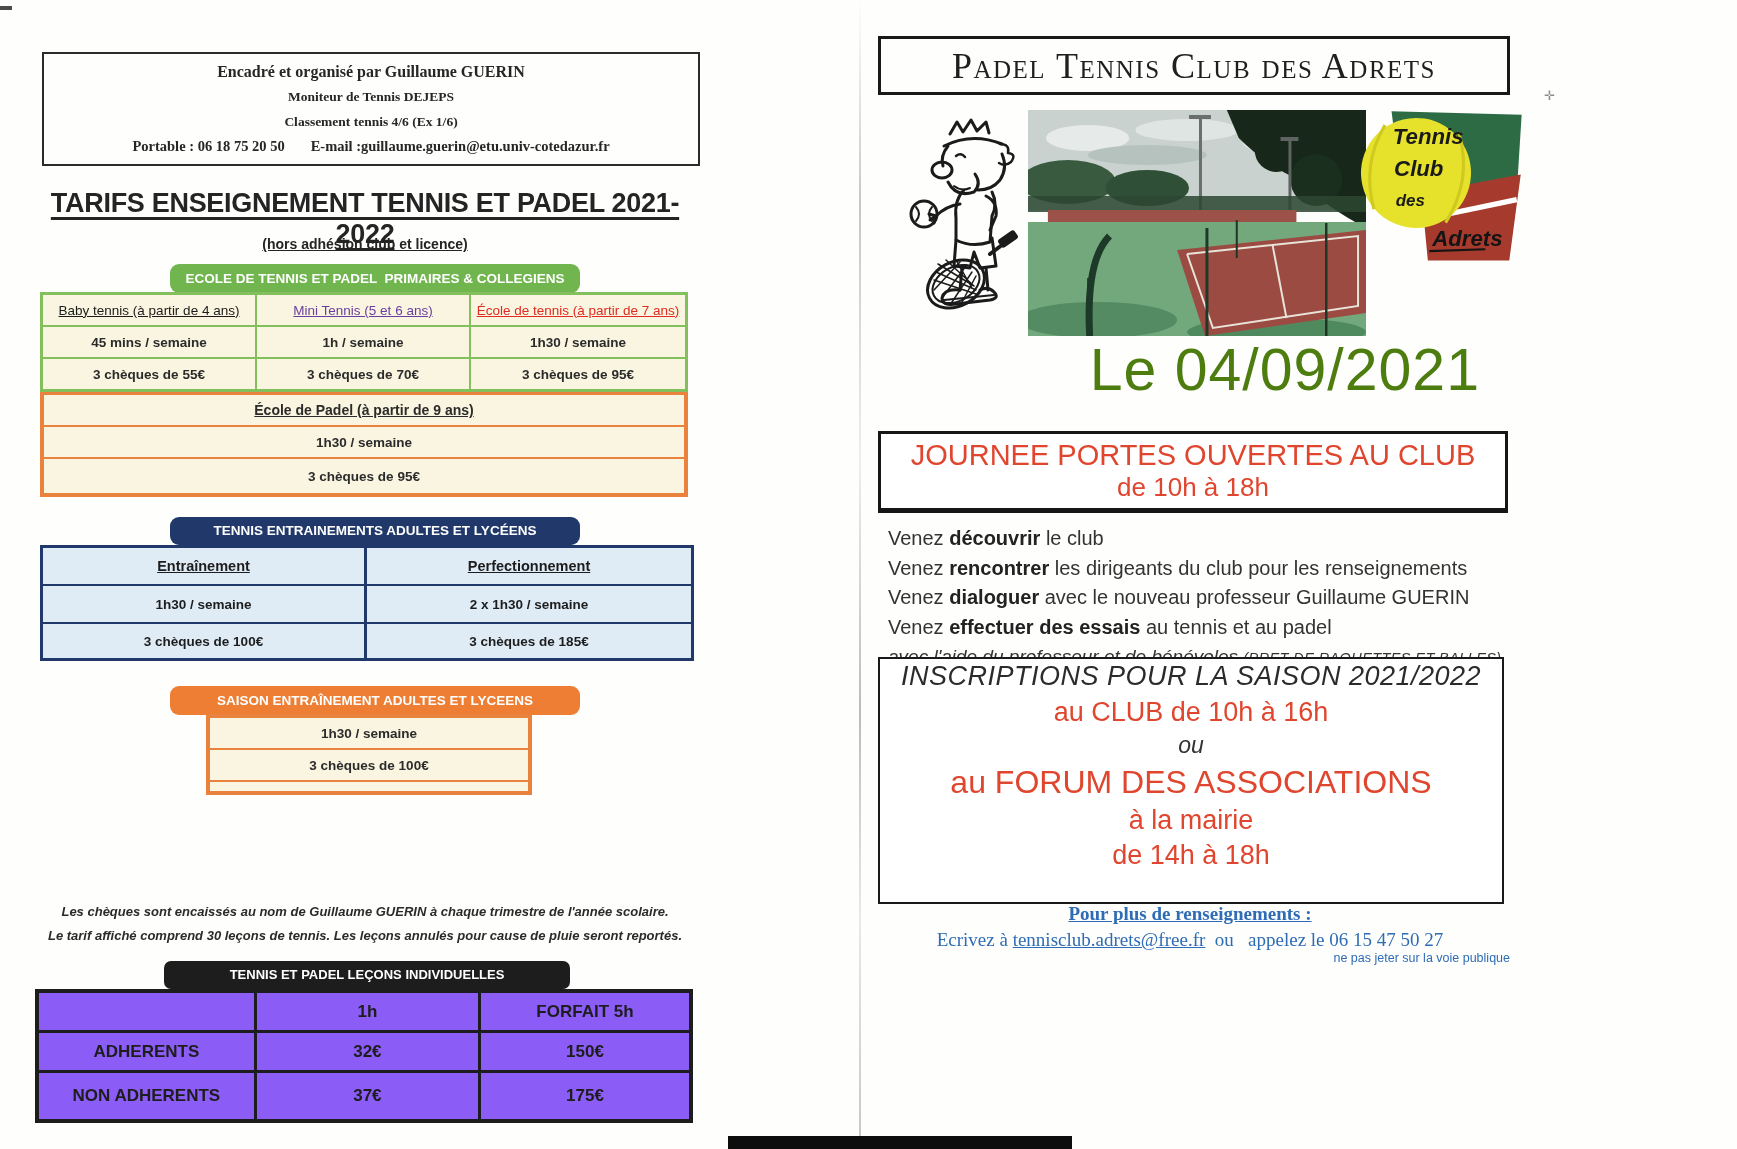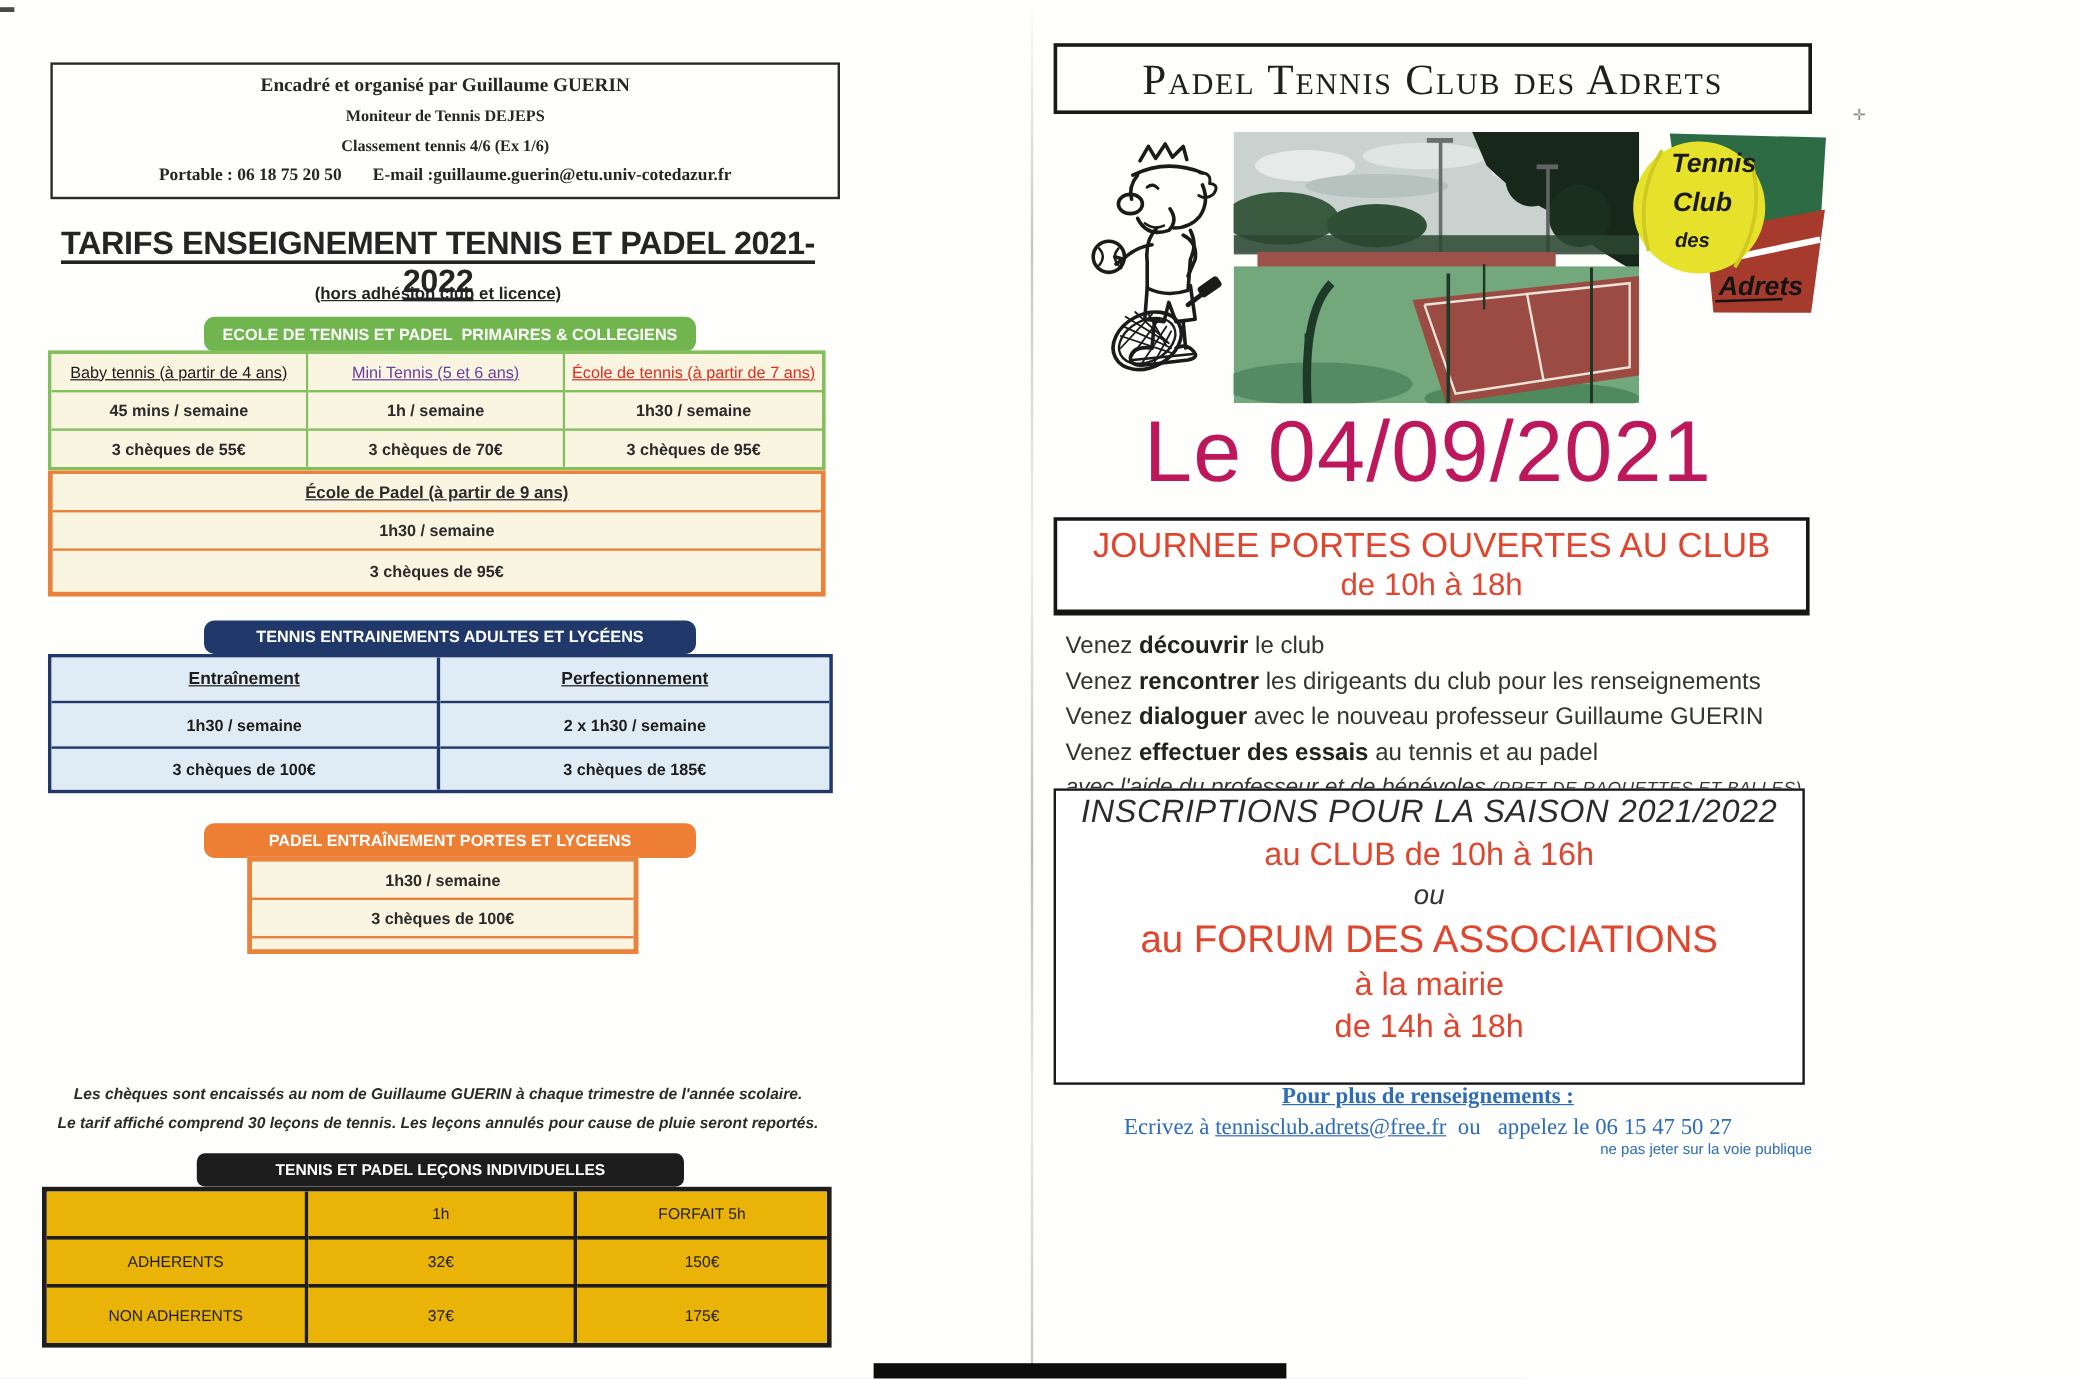--- a/index.html
+++ b/index.html
@@ -57,33 +57,33 @@
   .bcell.short{height:34px;}
   
   .tbl-padel{left:206px;top:714px;width:318px;border:4px solid #e8823c;background:#f9f5e0;padding-bottom:9px;}
   .prow{height:30px;border-bottom:2px solid #e8823c;display:flex;align-items:center;justify-content:center;
     font-size:13.5px;font-weight:600;color:#2b2b2b;}
   
   .notes{left:40px;top:900px;width:650px;text-align:center;font-style:italic;font-weight:700;
     font-size:13px;line-height:1.85;color:#2b2b2b;}
   
   .tbl-indiv{left:35px;top:989px;width:650px;border:4px solid #1d1d1d;display:grid;grid-template-columns:33.5% 34.5% 32%;background:#fdfdfd;}
-  .kcell{height:37px;border-right:3px solid #1d1d1d;border-top:3px solid #1d1d1d;background:#eab308;
-    display:flex;align-items:center;justify-content:center;font-size:13px;font-weight:400;color:#1d1d1d;}
+  .kcell{height:37px;border-right:3px solid #1d1d1d;border-top:3px solid #1d1d1d;background:#8b5cf6;
+    display:flex;align-items:center;justify-content:center;font-size:17px;font-weight:700;color:#1d1d1d;}
   .tbl-indiv .kcell:nth-child(-n+3){border-top:none;}
   .tbl-indiv .kcell:nth-child(3n){border-right:none;}
   .kcell.tall{height:46px;align-items:center;}
   
   .title-box{left:878px;top:36px;width:626px;height:53px;border:3px solid #191919;
     display:flex;align-items:center;justify-content:center;font-family:"Liberation Serif",serif;
     font-variant:small-caps;font-size:36px;letter-spacing:1.5px;color:#1f1f1f;}
   .cartoon{left:898px;top:112px;width:140px;height:218px;}
   .photo{left:1028px;top:110px;width:338px;height:226px;}
   .logo{left:1350px;top:100px;width:172px;height:164px;transform:rotate(9deg);}
-  .date-line{left:900px;top:336px;width:580px;text-align:center;font-size:72px;color:#be185d;letter-spacing:1px;}
+  .date-line{left:900px;top:336px;width:580px;text-align:right;font-size:59px;color:#4d7c0f;letter-spacing:1px;}
   .openday{left:878px;top:431px;width:624px;height:74px;border:3px solid #161616;border-bottom-width:5px;
     display:flex;flex-direction:column;align-items:center;justify-content:center;color:#e0452e;background:#fff;}
   .od-1{font-size:29px;font-weight:500;}
   .od-2{font-size:26px;font-weight:500;}
   .invites{left:888px;top:524px;width:636px;font-size:20px;color:#333;line-height:29.5px;}
   .invites b{color:#222;}
   .help-line{font-style:italic;font-size:19px;}
   .help-paren{font-size:14.5px;letter-spacing:.4px;}
   .regbox{left:878px;top:657px;width:622px;height:243px;border:2.5px solid #191919;background:#fff;
     display:flex;flex-direction:column;align-items:center;line-height:1.32;}
@@ -147,21 +147,21 @@
     <div class="abs pill pill-navy">TENNIS ENTRAINEMENTS ADULTES ET LYCÉENS</div>
     <div class="abs tbl-adults">
       <div class="bcell bhead">Entraînement</div>
       <div class="bcell bhead">Perfectionnement</div>
       <div class="bcell">1h30 / semaine</div>
       <div class="bcell">2 x 1h30 / semaine</div>
       <div class="bcell short">3 chèques de 100€</div>
       <div class="bcell short">3 chèques de 185€</div>
     </div>
 
-    <div class="abs pill pill-orangehdr">PADEL ENTRAÎNEMENT PORTES ET LYCEENS</div>
+    <div class="abs pill pill-orangehdr">SAISON ENTRAÎNEMENT ADULTES ET LYCEENS</div>
     <div class="abs tbl-padel">
       <div class="prow">1h30 / semaine</div>
       <div class="prow">3 chèques de 100€</div>
     </div>
 
     <div class="abs notes">
       <div>Les chèques sont encaissés au nom de Guillaume GUERIN à chaque trimestre de l'année scolaire.</div>
       <div>Le tarif affiché comprend 30 leçons de tennis. Les leçons annulés pour cause de pluie seront reportés.</div>
     </div>
 

